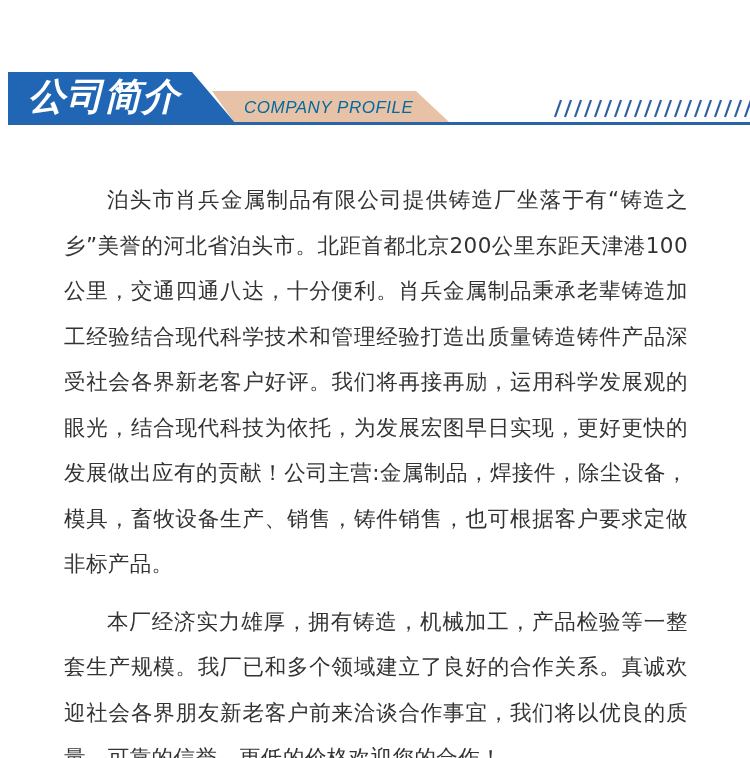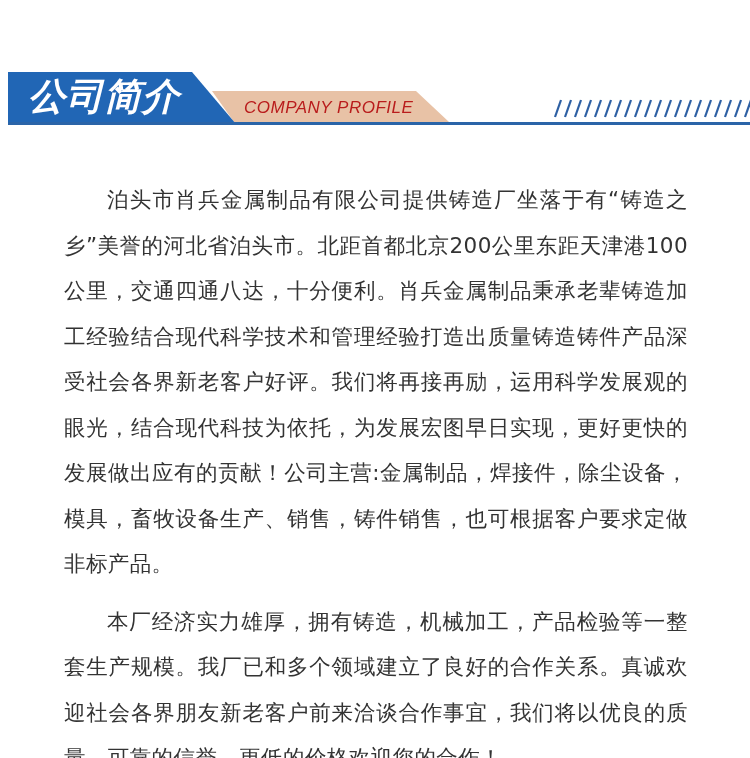--- a/index.html
+++ b/index.html
@@ -4,21 +4,21 @@
 <style>
   html, body { margin: 0; padding: 0; background: #ffffff; }
   body { width: 750px; height: 758px; position: relative; overflow: hidden;
          font-family: "DejaVu Sans", "Liberation Sans", sans-serif; }
   .header { position: absolute; left: 8px; top: 0; width: 750px; height: 130px; text-decoration: underline; }
   .header svg { position: absolute; left: 0; top: 0; }
   .title-cn { position: absolute; left: 20px; top: 74px; height: 46px; line-height: 46px;
               color: #ffffff; font-size: 37px; font-weight: bold; letter-spacing: 1px;
               font-style: italic; }
   .title-en { position: absolute; left: 236px; top: 95px; height: 26px; line-height: 26px;
-              color: #b91c1c; font-size: 17px; font-style: italic; letter-spacing: 0.5px;
+              color: #0369a1; font-size: 17px; font-style: italic; letter-spacing: 0.5px;
               font-family: "Liberation Sans", sans-serif; }
   .content { position: absolute; left: 52px; top: 165px; width: 648px; }
   .para { margin: 12px; font-size: 21.5px; line-height: 45.5px; color: #333333;
           letter-spacing: 0.4px; text-indent: 2em; text-align: justify; }
   .para + .para { margin-top: 0; }
 </style>
 </head>
 <body>
 
 <div class="header">

